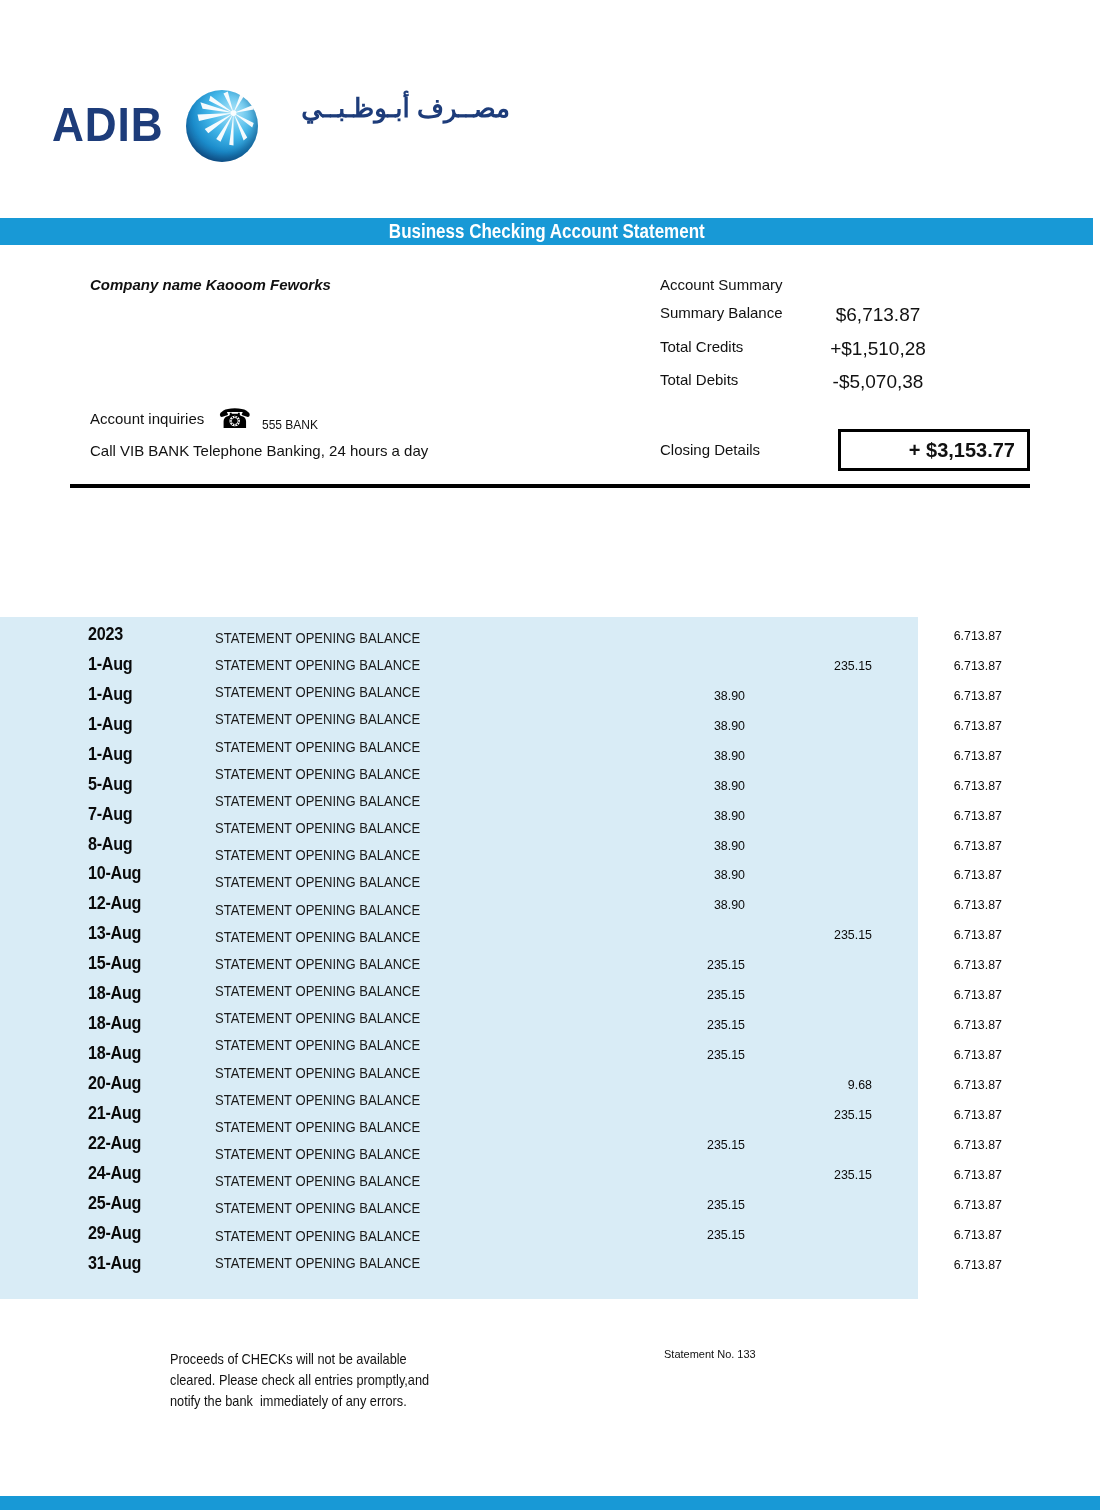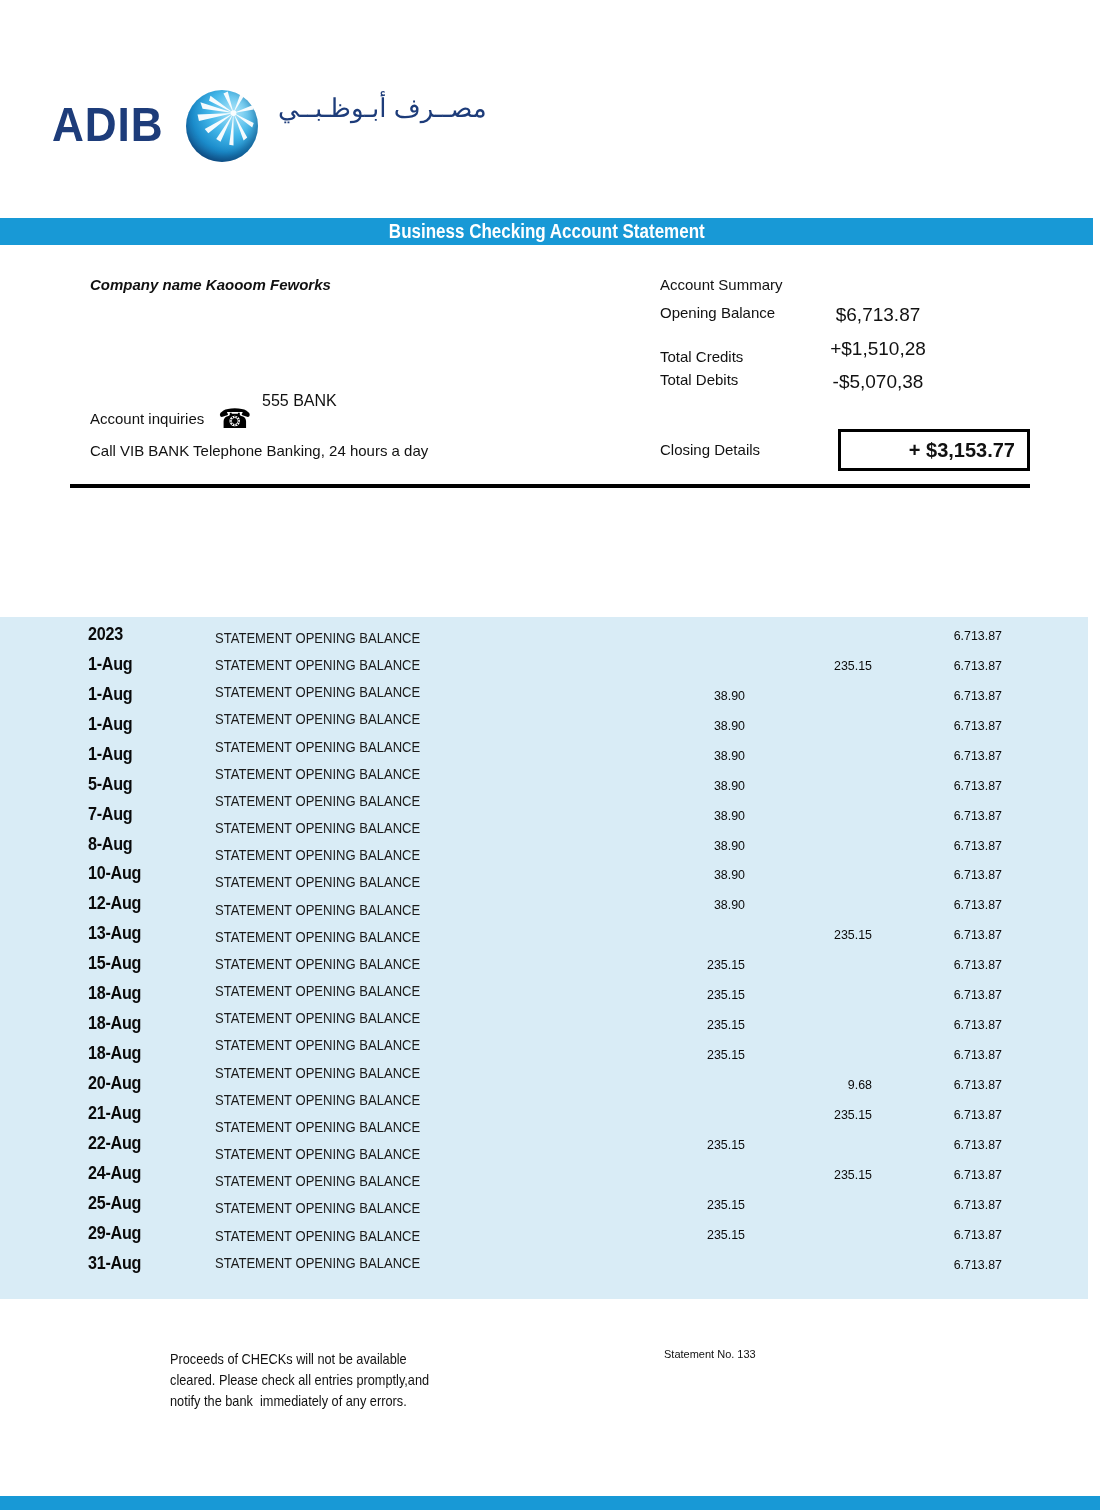--- a/index.html
+++ b/index.html
@@ -6,56 +6,56 @@
   .page{position:relative;width:1100px;height:1510px;background:#ffffff;overflow:hidden;
         font-family:"Liberation Sans",sans-serif;color:#111;}
 
   
   .wordmark{position:absolute;left:52px;top:96px;font-size:49px;font-weight:bold;
             color:var(--navy);transform:scaleX(.9);transform-origin:left top;letter-spacing:1px;}
   .globe{position:absolute;left:186px;top:90px;width:72px;height:72px;border-radius:50%;
          background:radial-gradient(circle at 66% 30%, #aee4f8 0%, #45b8ea 34%, #1b8ccb 60%, #0d2f66 100%);
          box-shadow:inset -3px -5px 9px rgba(0,20,60,.35);}
   .globe svg{position:absolute;left:0;top:0;}
-  .arabic{position:absolute;left:278px;top:92px;width:232px;text-align:left;direction:rtl;
-          color:var(--navy);font-weight:normal;font-size:26px;line-height:33px;}
+  .arabic{position:absolute;left:278px;top:92px;width:232px;text-align:right;direction:rtl;
+          color:var(--navy);font-weight:bold;font-size:26px;line-height:33px;}
   .arabic span{display:block;}
 
   
   .banner{position:absolute;left:0;top:218px;width:1093px;height:27px;background:var(--blue);
           display:flex;align-items:center;justify-content:center;}
   .banner span{color:#fff;font-size:20px;font-weight:600;transform:scaleX(.85);white-space:nowrap;}
 
   
   .company{position:absolute;left:90px;top:276px;font-size:15px;font-style:italic;font-weight:600;}
   .sum-title{position:absolute;left:660px;top:276px;font-size:15px;}
   .sum-label{position:absolute;left:660px;font-size:15px;}
   .sum-value{position:absolute;left:778px;width:200px;text-align:center;font-size:19px;}
   .closing-label{position:absolute;left:660px;top:441px;font-size:15px;}
   .closing-box{position:absolute;left:838px;top:429px;width:192px;height:42px;border:3px solid #000;
                box-sizing:border-box;display:flex;align-items:center;justify-content:flex-end;}
   .closing-box span{font-size:20px;font-weight:600;padding-right:12px;}
 
   .inq-line1{position:absolute;left:90px;top:410px;font-size:15px;}
   .phone-icon{position:absolute;left:218px;top:403px;font-size:27px;color:#000;}
-  .phone-num{position:absolute;left:262px;top:392px;font-size:16px;}
+  .phone-num{position:absolute;left:262px;top:418px;font-size:12px;}
   .inq-line2{position:absolute;left:90px;top:442px;font-size:15px;}
 
   .black-rule{position:absolute;left:70px;top:484px;width:960px;height:4px;background:#000;}
 
   
   .details-band{position:absolute;left:0;top:502px;width:1093px;height:103px;background:var(--blue);color:#fff;}
   .details-title{position:absolute;left:88px;top:12px;font-size:17px;font-weight:bold;transform:scaleX(.92);transform-origin:left top;white-space:nowrap;}
   .period-label{position:absolute;left:437px;top:15px;font-size:17px;transform:scaleX(.9);transform-origin:left top;white-space:nowrap;}
   .period-value{position:absolute;left:660px;top:10px;font-size:18px;white-space:nowrap;}
   .col-head{position:absolute;top:74px;font-size:16px;transform:scaleX(.92);transform-origin:left top;white-space:nowrap;}
   .col-head.right{text-align:right;transform-origin:right top;}
 
   
-  .tablebg{position:absolute;left:0;top:617px;width:1088px;height:682px;background:var(--tablebg);}
+  .tablebg{position:absolute;left:0;top:617px;width:918px;height:682px;background:var(--tablebg);}
   .tdate{position:absolute;font-size:19px;font-weight:bold;letter-spacing:-.3px;
          transform:scaleX(.85);transform-origin:left top;white-space:nowrap;color:#0a0a0a;}
   .tdesc{position:absolute;font-size:15px;color:#1a1a1a;
          transform:scaleX(.87);transform-origin:left top;white-space:nowrap;}
   .tnum{position:absolute;font-size:13.5px;text-align:right;color:#0a0a0a;
         transform:scaleX(.92);transform-origin:right top;white-space:nowrap;}
 
   
   .notice{position:absolute;left:170px;top:1348px;font-size:15px;line-height:21px;
           transform:scaleX(.85);transform-origin:left top;white-space:pre;}
@@ -90,23 +90,23 @@
     <span>مصــرف أبـوظـبــي</span>
   </div>
 
   <div class="banner">
     <span>Business Checking Account Statement</span>
   </div>
 
   <div class="company">Company name Kaooom Feworks</div>
   <div class="sum-title">Account Summary</div>
 
-  <div class="sum-label" style="top:304px">Opening Balance</div>
+  <div class="sum-label" style="top:304px">Summary Balance</div>
   <div class="sum-value" style="top:304px">$6,713.87</div>
-  <div class="sum-label" style="top:348px">Total Credits</div>
+  <div class="sum-label" style="top:338px">Total Credits</div>
   <div class="sum-value" style="top:338px">+$1,510,28</div>
   <div class="sum-label" style="top:371px">Total Debits</div>
   <div class="sum-value" style="top:371px">-$5,070,38</div>
 
   <div class="inq-line1">Account inquiries</div>
   <div class="phone-icon">☎</div>
   <div class="phone-num">555 BANK</div>
   <div class="inq-line2">Call VIB BANK Telephone Banking, 24 hours a day</div>
 
   <div class="closing-label">Closing Details</div>

